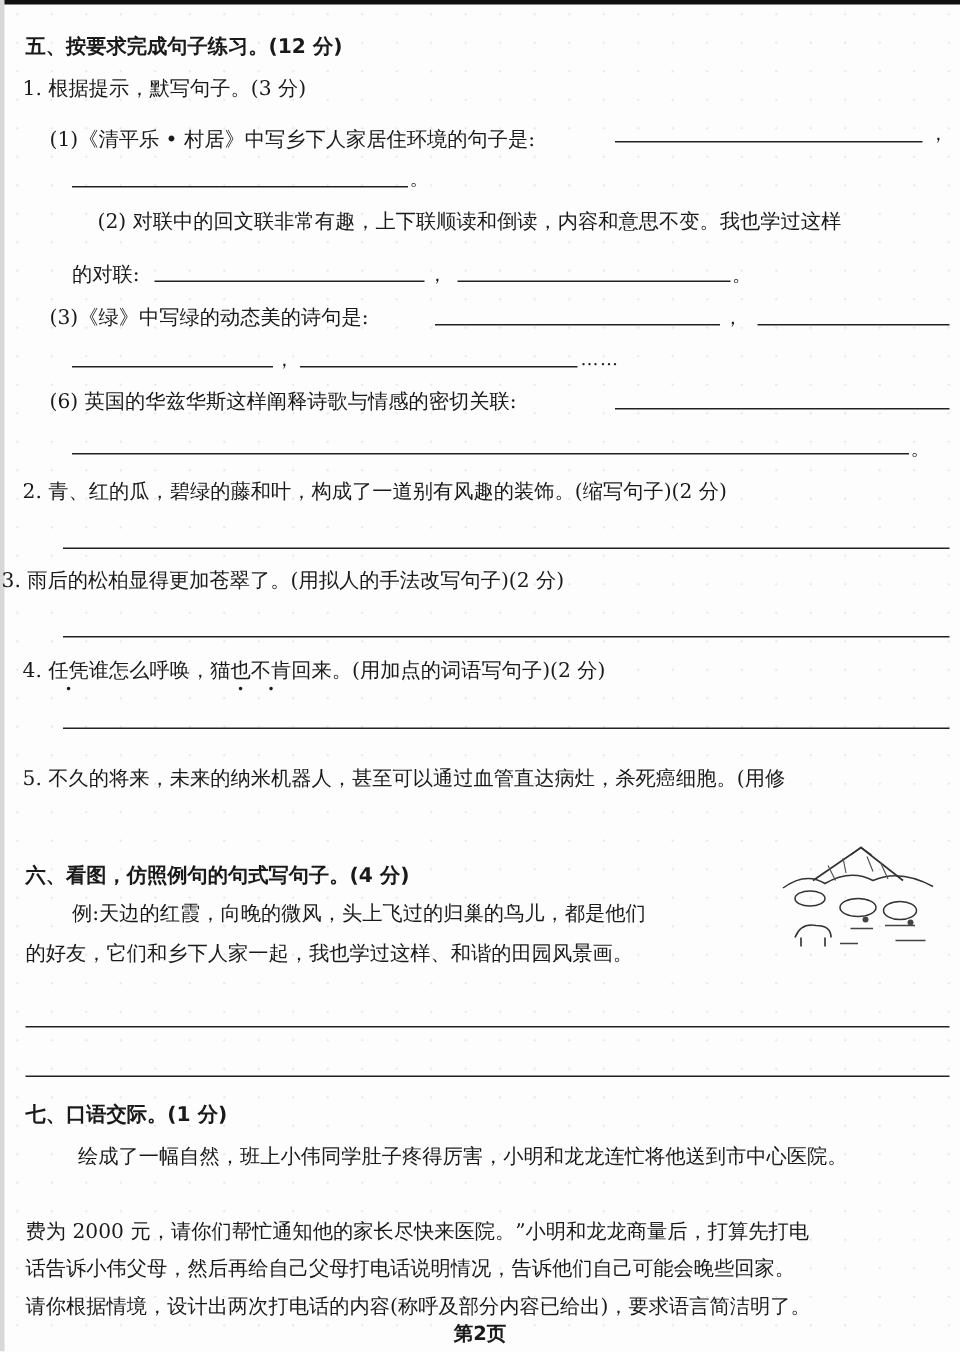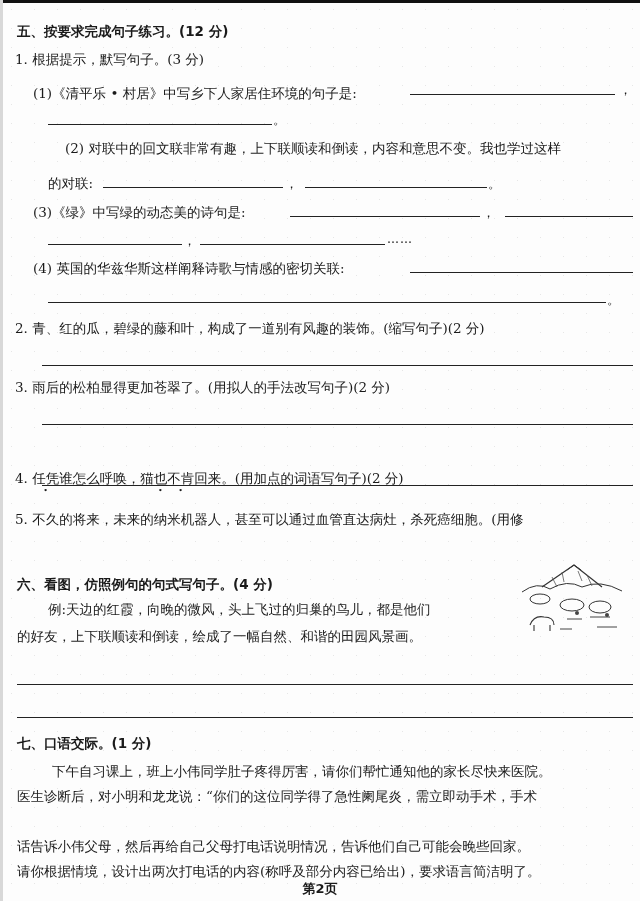--- a/index.html
+++ b/index.html
@@ -61,58 +61,58 @@
 
   <div class="t" style="left:33px;top:203px;">(3)《绿》中写绿的动态美的诗句是:</div>
   <div class="blank" style="left:290px;top:216px;width:190px;"></div>
   <div class="punct" style="left:482px;top:205px;">，</div>
   <div class="blank" style="left:505px;top:216px;width:128px;"></div>
   <div class="blank" style="left:48px;top:244px;width:134px;"></div>
   <div class="punct" style="left:183px;top:233px;">，</div>
   <div class="blank" style="left:200px;top:244px;width:185px;"></div>
   <div class="dots" style="left:387px;top:232px;">……</div>
 
-  <div class="t" style="left:33px;top:259px;">(4)  英国的华兹华斯这样阐释诗歌与情感的密切关联:</div>
+  <div class="t" style="left:33px;top:259px;">(6)  英国的华兹华斯这样阐释诗歌与情感的密切关联:</div>
   <div class="blank" style="left:410px;top:272px;width:223px;"></div>
   <div class="blank" style="left:48px;top:302px;width:558px;"></div>
   <div class="punct" style="left:607px;top:292px;">。</div>
 
   <div class="t" style="left:15px;top:319px;">2. 青、红的瓜，碧绿的藤和叶，构成了一道别有风趣的装饰。(缩写句子)(2 分)</div>
   <div class="blank" style="left:42px;top:365px;width:591px;"></div>
 
-  <div class="t" style="left:15px;top:378px;">3. 雨后的松柏显得更加苍翠了。(用拟人的手法改写句子)(2 分)</div>
+  <div class="t" style="left:1px;top:378px;">3. 雨后的松柏显得更加苍翠了。(用拟人的手法改写句子)(2 分)</div>
   <div class="blank" style="left:42px;top:424px;width:591px;"></div>
 
-  <div class="t" style="left:15px;top:438px;margin-top:31px;">
+  <div class="t" style="left:15px;top:438px;">
     <span>4. </span><span class="emph">任凭</span><span>谁怎么呼唤，猫</span><span class="emph">也</span><span class="emph">不肯</span><span>回来。(用加点的词语写句子)(2 分)</span>
   </div>
   <div class="blank" style="left:42px;top:485px;width:591px;"></div>
 
   <div class="t" style="left:15px;top:510px;">5. 不久的将来，未来的纳米机器人，甚至可以通过血管直达病灶，杀死癌细胞。(用修</div>
 
   <div class="t h" style="left:17px;top:575px;">六、看图，仿照例句的句式写句子。(4 分)</div>
   <div class="t" style="left:48px;top:600px;">例:天边的红霞，向晚的微风，头上飞过的归巢的鸟儿，都是他们</div>
-  <div class="t" style="left:17px;top:627px;">的好友，上下联顺读和倒读，绘成了一幅自然、和谐的田园风景画。</div>
+  <div class="t" style="left:17px;top:627px;">的好友，它们和乡下人家一起，我也学过这样、和谐的田园风景画。</div>
   <svg class="picture" viewBox="0 0 118 80">
     <path d="M30 30 L62 8 L90 30" fill="none" stroke="#333" stroke-width="1.2"></path>
     <path d="M55 13 L62 8 L69 13" fill="none" stroke="#333" stroke-width="1"></path>
     <path d="M10 35 Q25 24 38 32 Q55 22 70 30 Q88 22 110 34" fill="none" stroke="#333" stroke-width="1"></path>
     <path d="M40 20 L45 30 M75 18 L80 29 M50 15 L52 25 M66 14 L70 24" stroke="#555" stroke-width="0.8"></path>
     <ellipse cx="28" cy="42" rx="10" ry="5" fill="none" stroke="#333" stroke-width="1"></ellipse>
     <ellipse cx="60" cy="48" rx="12" ry="6" fill="none" stroke="#333" stroke-width="1"></ellipse>
     <ellipse cx="88" cy="50" rx="11" ry="6" fill="none" stroke="#333" stroke-width="1"></ellipse>
     <path d="M18 68 Q22 58 32 60 Q42 60 42 68 M22 68 L22 74 M38 68 L38 74" fill="none" stroke="#333" stroke-width="1.1"></path>
     <path d="M55 62 L70 62 M78 60 L98 60 M48 72 L60 72 M85 70 L105 70" stroke="#444" stroke-width="1"></path>
     <circle cx="65" cy="56" r="2" fill="#444"></circle>
       <circle cx="95" cy="58" r="2" fill="#444"></circle>
   </svg>
   <div class="blank" style="left:17px;top:684px;width:616px;"></div>
   <div class="blank" style="left:17px;top:717px;width:616px;"></div>
 
   <div class="t h" style="left:17px;top:734px;">七、口语交际。(1 分)</div>
-  <div class="t" style="left:52px;top:762px;">下午自习课上，班上小伟同学肚子疼得厉害，请你们帮忙通知他的家长尽快来医院。</div>
-  <div class="t" style="left:17px;top:787px;">医生诊断后，对小明和龙龙说：“你们的这位同学得了急性阑尾炎，需立即动手术，手术</div>
+  <div class="t" style="left:52px;top:762px;">绘成了一幅自然，班上小伟同学肚子疼得厉害，小明和龙龙连忙将他送到市中心医院。</div>
+  <div class="t" style="left:17px;top:812px;">费为 2000 元，请你们帮忙通知他的家长尽快来医院。”小明和龙龙商量后，打算先打电</div>
   <div class="t" style="left:17px;top:837px;">话告诉小伟父母，然后再给自己父母打电话说明情况，告诉他们自己可能会晚些回家。</div>
 
   <div class="t" style="left: 17px; top: 862px;">请你根据情境，设计出两次打电话的内容(称呼及部分内容已给出)，要求语言简洁明了。</div>
 
   <div class="footer" style="top: 880px;">第2页</div>
 </div>
 
 </body></html>

